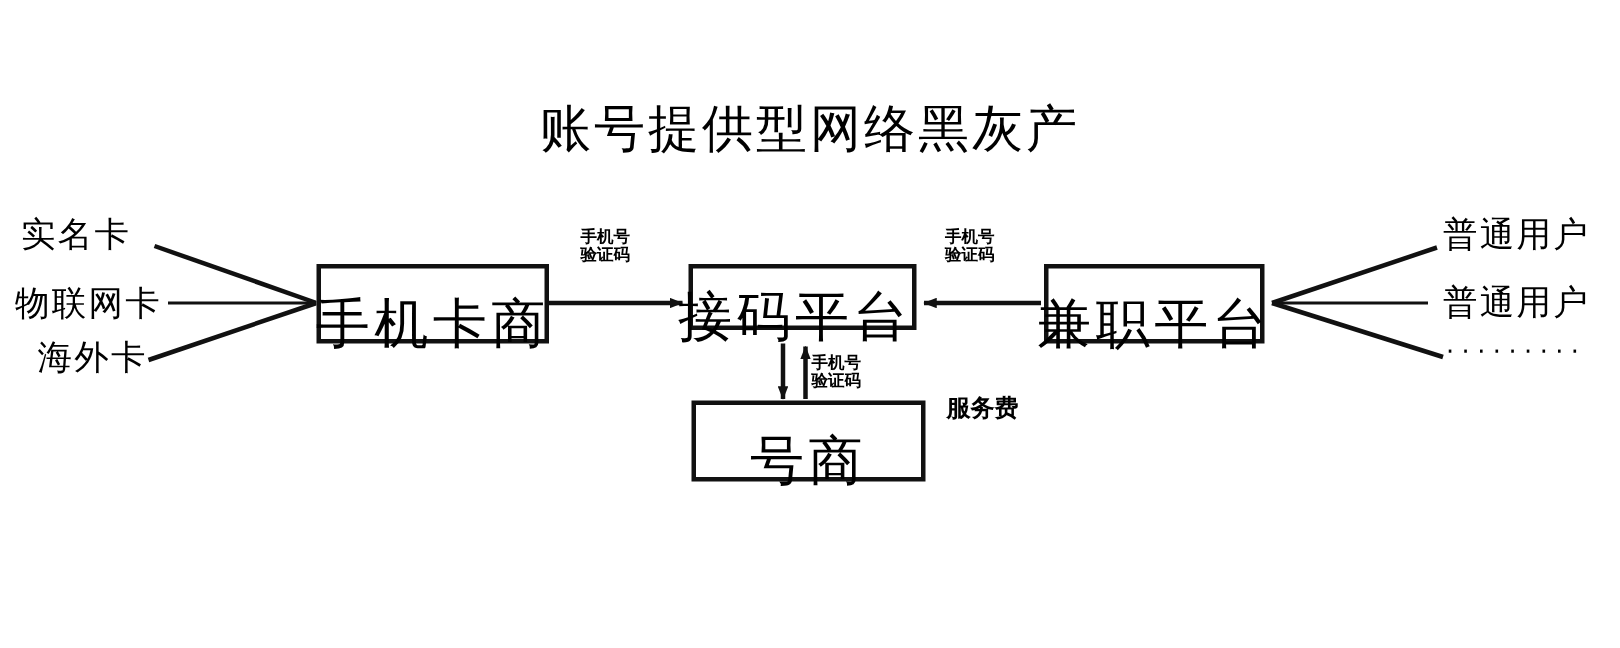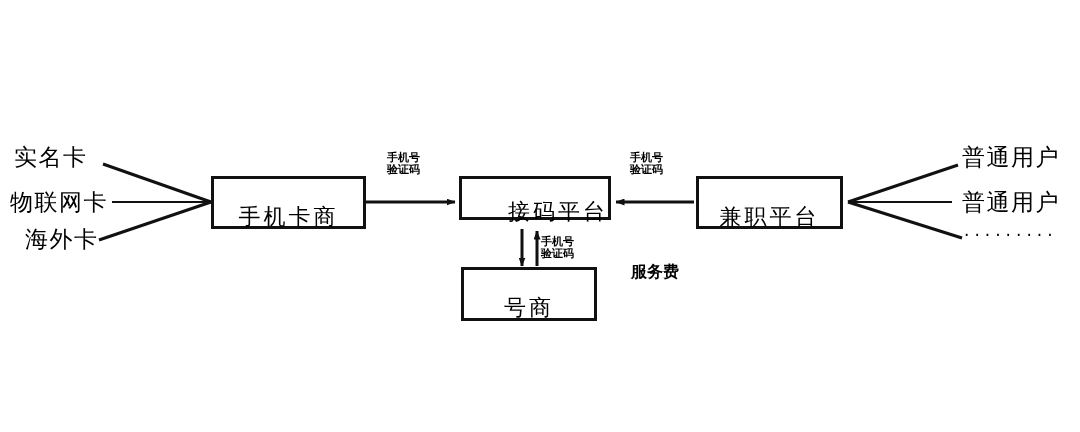--- a/index.html
+++ b/index.html
@@ -28,21 +28,21 @@
   .node-box {
     position: absolute;
     border: 3px solid #111111;
     background: #ffffff;
     display: flex;
     align-items: center;
     justify-content: center;
     box-sizing: border-box;
   }
   .node-label {
-    font-size: 22px;
+    font-size: 36px;
     letter-spacing: 3px;
     line-height: 1;
     white-space: nowrap;
     font-weight: 400;
     margin-top: 28px;
   }
   .diagram-title {
     position: absolute;
     left: 0;
     top: 63px;
@@ -73,20 +73,21 @@
     white-space: nowrap;
     line-height: 1;
     font-weight: 600;
   }
 </style>
 </head>
 <body>
 
 <div id="canvas">
 
+  <div class="diagram-title">账号提供型网络黑灰产</div>
 
   <svg id="diagram-svg" viewBox="0 0 1080 432" xmlns="http://www.w3.org/2000/svg">
     <defs>
       <marker id="arrowhead" markerWidth="9" markerHeight="7" refX="8.5" refY="3.5" orient="auto" markerUnits="userSpaceOnUse">
         <polygon points="0,0 9,3.5 0,7" fill="#111111"></polygon>
       </marker>
     </defs>
 
     <g>
       <line x1="103" y1="164" x2="211" y2="202" stroke="#111111" stroke-width="3"></line>
@@ -122,21 +123,21 @@
   </div>
 
   <div class="node-box" style="left:459px; top:176px; width:152px; height:44px;justify-content:flex-end;">
     <span class="node-label">接码平台</span>
   </div>
 
   <div class="node-box" style="left:696px; top:176px; width:147px; height:53px;">
     <span class="node-label">兼职平台</span>
   </div>
 
-  <div class="node-box" style="left:461px; top:267px; width:136px; height:54px;">
+  <div class="node-box" style="left:461px; top:267px; width:156px; height:54px;">
     <span class="node-label">号商</span>
   </div>
 
   <div class="edge-label" style="left:387px; top:152px;">
     <span>手机号</span>
     <span>验证码</span>
   </div>
 
   <div class="edge-label" style="left:630px; top:152px;">
     <span>手机号</span>

